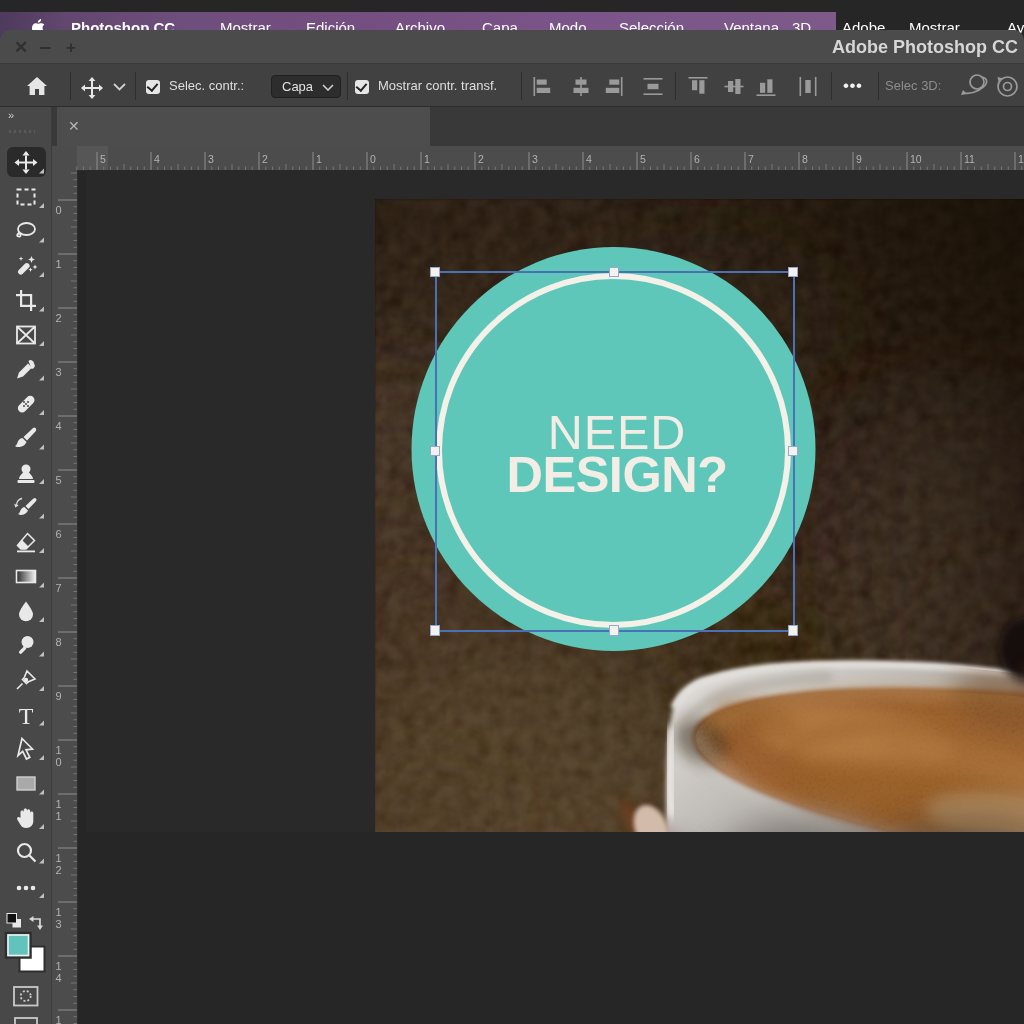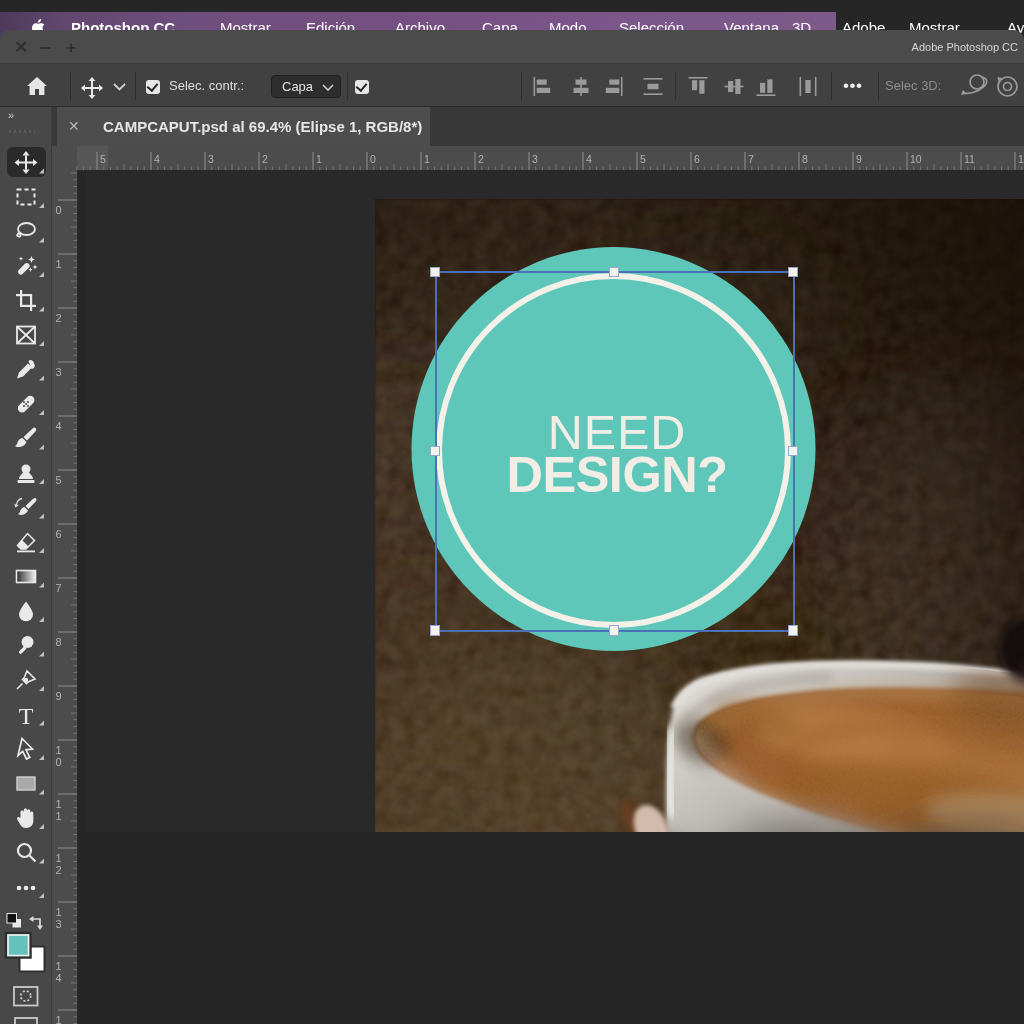--- a/index.html
+++ b/index.html
@@ -14,21 +14,21 @@
   .mitem { position:absolute; top:0; height:30px; line-height:31px; color:#ffffff;
     font-size:15px; white-space:nowrap; }
   .bold { font-weight:bold; }
 
   
   #titlebar { position:absolute; left:0; top:30px; width:1024px; height:33px;
     background:#4b4b4b; border-radius:10px 10px 0 0; }
   .winbtn { position:absolute; top:3px; height:30px; line-height:30px; color:#303030;
     font-size:17px; font-weight:bold; }
   #wintitle { position:absolute; top:0px; right:6px; height:33px; line-height:35px;
-    color:#d6d6d6; font-size:11px; font-weight:normal; }
+    color:#d6d6d6; font-size:18px; font-weight:bold; }
 
   
   #optbar { position:absolute; left:0; top:63px; width:1024px; height:44px;
     background:#414141; border-top:1px solid #3a3a3a; border-bottom:1px solid #2c2c2c; }
   .osep { position:absolute; top:8px; width:1px; height:28px; background:#2e2e2e; }
   .otext { position:absolute; top:0; height:43px; line-height:44px; color:#dedede; font-size:13px; white-space:nowrap; }
   .checkbox { position:absolute; top:16px; width:14px; height:14px; background:#e6e6e6;
     border-radius:3px; }
   .checkbox:after { content:""; position:absolute; left:3.2px; top:0.8px; width:5px; height:8px;
     border:solid #262626; border-width:0 2.2px 2.2px 0; transform:rotate(40deg); }
@@ -109,20 +109,21 @@
     </svg>
     <div class="osep" style="left:135px"></div>
     <div class="checkbox" style="left:146px"></div>
     <div class="otext" style="left:169px">Selec. contr.:</div>
     <div id="capadrop">Capa</div>
     <svg class="abs" style="left:322px;top:20px" width="12" height="7" viewBox="0 0 12 7">
       <path fill="none" stroke="#cfcfcf" stroke-width="1.6" d="M1 1 l5 5 L11 1"></path>
     </svg>
     <div class="osep" style="left:347px"></div>
     <div class="checkbox" style="left:355px"></div>
+    <div class="otext" style="left:378px">Mostrar contr. transf.</div>
     <div class="osep" style="left:521px"></div>
 
     <svg width="500" height="43" style="position:absolute;left:530px;top:0">
 <g transform="translate(3.5,13)">
           <g fill="#9a9a9a">
             <rect x="0" y="0" width="1.6" height="19"></rect>
             <rect x="3.2" y="2.5" width="10" height="5.2"></rect>
             <rect x="3.2" y="10.8" width="13.5" height="5.2"></rect>
           </g>
         </g>
@@ -189,21 +190,20 @@
     <div class="osep" style="left:675px"></div>
     <div class="osep" style="left:831px"></div>
     <div class="otext" style="left:843px;color:#f2f2f2;font-size:17px;letter-spacing:0.5px">•••</div>
     <div class="osep" style="left:878px"></div>
     <div class="otext" style="left:885px;color:#8d8d8d">Selec 3D:</div>
   </div>
 
   <div id="tabrow">
     <div id="tab">
       <span class="close">✕</span>
-      <span class="label">CAMPCAPUT.psd al 69.4% (Elipse 1, RGB/8*)</span>
     </div>
   </div>
 
   <div id="rulerh">
       <svg width="972" height="24" style="position:absolute;left:0;top:0">
 <rect width="972" height="24" fill="#4c4c4c"></rect>
 <rect x="25" y="0" width="31" height="24" fill="#565656"></rect>
 <rect x="24.25" y="20.50" width="1" height="3.5" fill="#757575"></rect>
 <rect x="31.00" y="20.50" width="1" height="3.5" fill="#757575"></rect>
 <rect x="37.75" y="20.50" width="1" height="3.5" fill="#757575"></rect>

